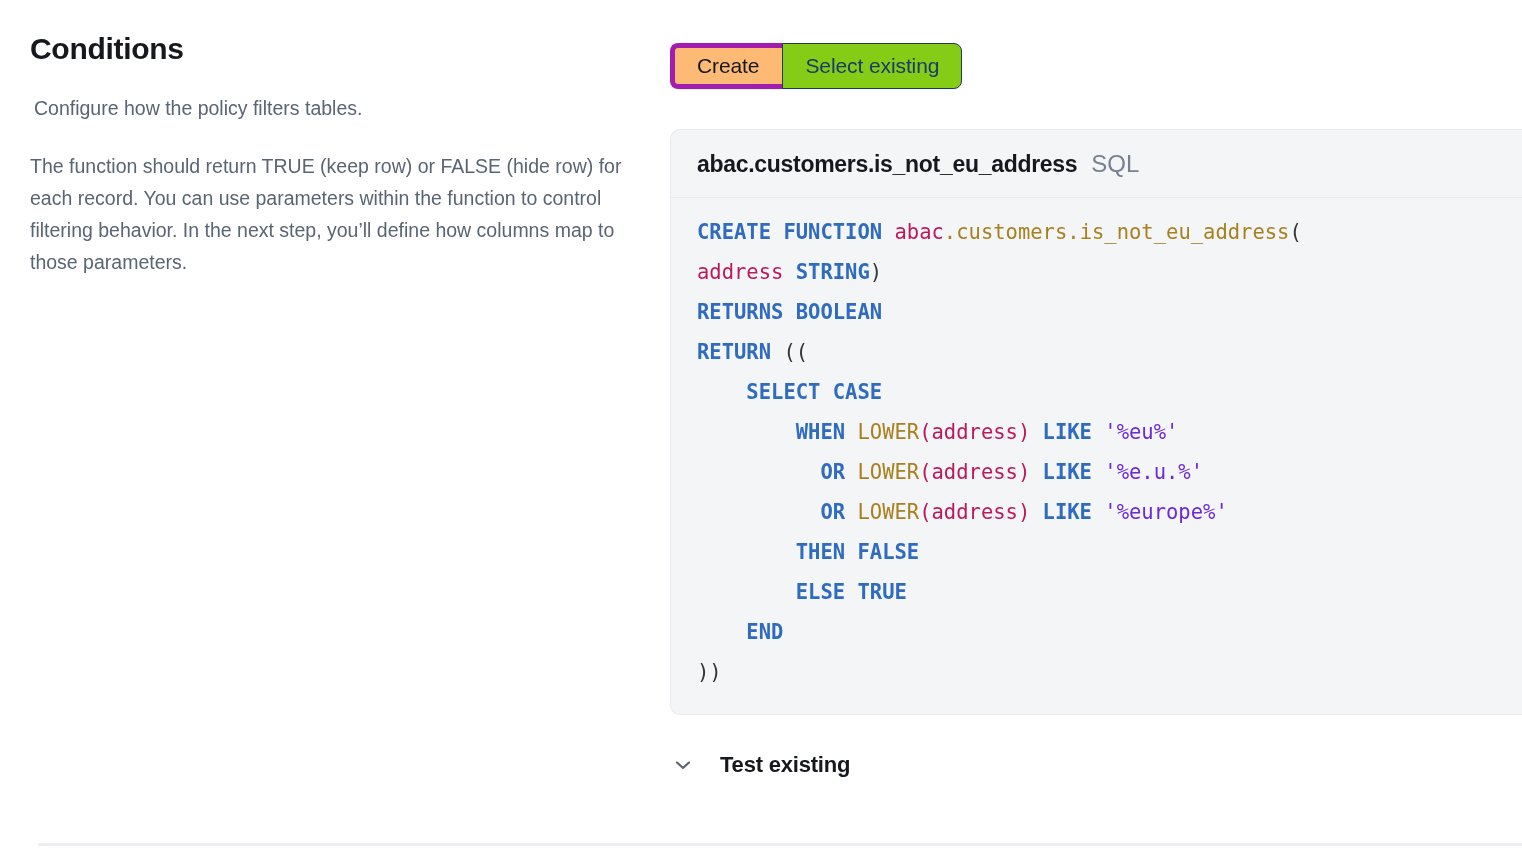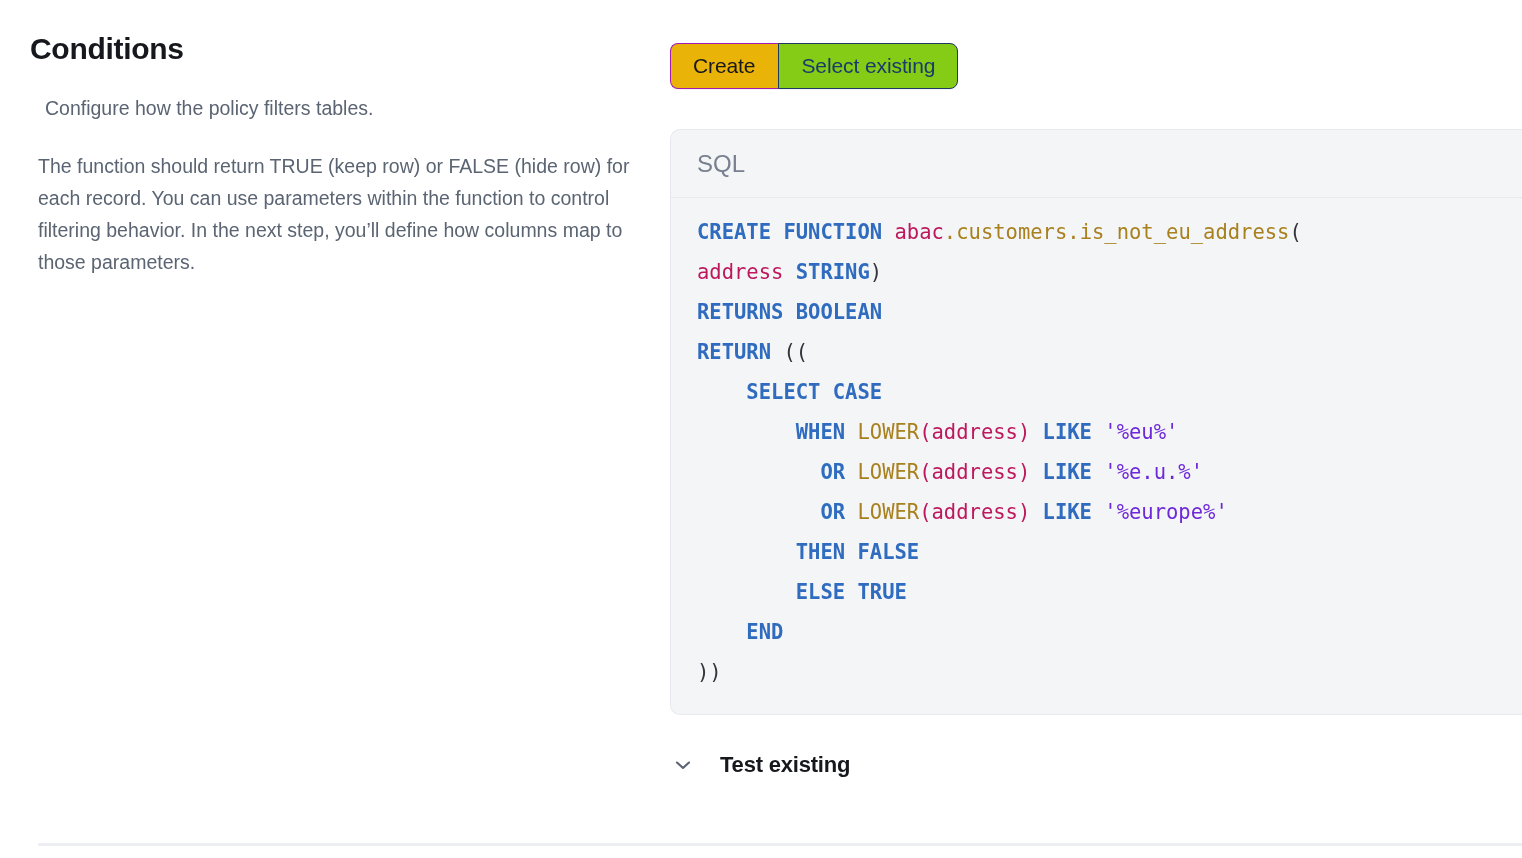--- a/index.html
+++ b/index.html
@@ -28,28 +28,28 @@
     font-weight: bold;
     color: #16181d;
     letter-spacing: -0.3px;
     margin: 0 0 27px 0;
     line-height: 1.15;
   }
   .lead-text {
     font-size: 19.5px;
     color: #5a6472;
     line-height: 1.45;
-    margin: 0 0 28px 15px;
+    margin: 0 0 28px 4px;
     max-width: 600px;
   }
   .body-text {
     font-size: 19.5px;
     color: #5a6472;
     line-height: 1.65;
-    margin: 8px;
+    margin: 0;
     width: 600px;
   }
 
   
   .right-col {
     position: absolute;
     left: 670px;
     top: 0;
     right: 0;
     bottom: 0;
@@ -63,22 +63,22 @@
     display: inline-flex;
     border-radius: 8px;
     background: #ffffff;
     box-shadow: 0 1px 1px rgba(16,24,40,0.04);
   }
   .seg-btn {
     font-family: "Liberation Sans", sans-serif;
     font-size: 21px;
     line-height: 1;
     padding: 12px 22px 13px 22px;
-    border: 1px solid #a21caf;
-    background: #eab308;
+    border: 5px solid #a21caf;
+    background: #fdba74;
     color: #16181d;
     cursor: pointer;
     letter-spacing: -0.1px;
     white-space: nowrap;
     box-sizing: border-box;
     height: 46px;
     display: flex;
     align-items: center;
   }
   .seg-btn:first-child {
@@ -192,20 +192,21 @@
 
 <div class="right-col">
 
   <div class="segmented">
     <button class="seg-btn">Create</button>
     <button class="seg-btn active">Select existing</button>
   </div>
 
   <div class="code-card">
     <div class="code-card-header">
+      <span class="code-fn-name">abac.customers.is_not_eu_address</span>
       <span class="code-lang">SQL</span>
     </div>
     <div class="code-body" id="code-body"><div class="code-line"><span class="tok-kw">CREATE FUNCTION </span><span class="tok-id">abac</span><span class="tok-fn">.</span><span class="tok-fn">customers</span><span class="tok-fn">.</span><span class="tok-fn">is_not_eu_address</span><span class="tok-punc">(</span></div><div class="code-line"><span class="tok-id">address </span><span class="tok-kw">STRING</span><span class="tok-punc">)</span></div><div class="code-line"><span class="tok-kw">RETURNS BOOLEAN</span></div><div class="code-line"><span class="tok-kw">RETURN</span><span class="tok-punc"> ((</span></div><div class="code-line"><span class="tok-kw">    SELECT CASE</span></div><div class="code-line"><span class="tok-kw">        WHEN </span><span class="tok-fn">LOWER</span><span class="tok-id">(address) </span><span class="tok-kw">LIKE </span><span class="tok-str">'%eu%'</span></div><div class="code-line"><span class="tok-kw">          OR </span><span class="tok-fn">LOWER</span><span class="tok-id">(address) </span><span class="tok-kw">LIKE </span><span class="tok-str">'%e.u.%'</span></div><div class="code-line"><span class="tok-kw">          OR </span><span class="tok-fn">LOWER</span><span class="tok-id">(address) </span><span class="tok-kw">LIKE </span><span class="tok-str">'%europe%'</span></div><div class="code-line"><span class="tok-kw">        THEN FALSE</span></div><div class="code-line"><span class="tok-kw">        ELSE TRUE</span></div><div class="code-line"><span class="tok-kw">    END</span></div><div class="code-line"><span class="tok-punc">))</span></div></div>
   </div>
 
   <div class="test-row">
     <span class="chevron">
       <svg width="24" height="24" viewBox="0 0 24 24" fill="none" aria-hidden="true">
         <path d="M6 9.5 L12 15 L18 9.5" stroke="currentColor" stroke-width="2.1" stroke-linecap="round" stroke-linejoin="round"></path>
       </svg>

